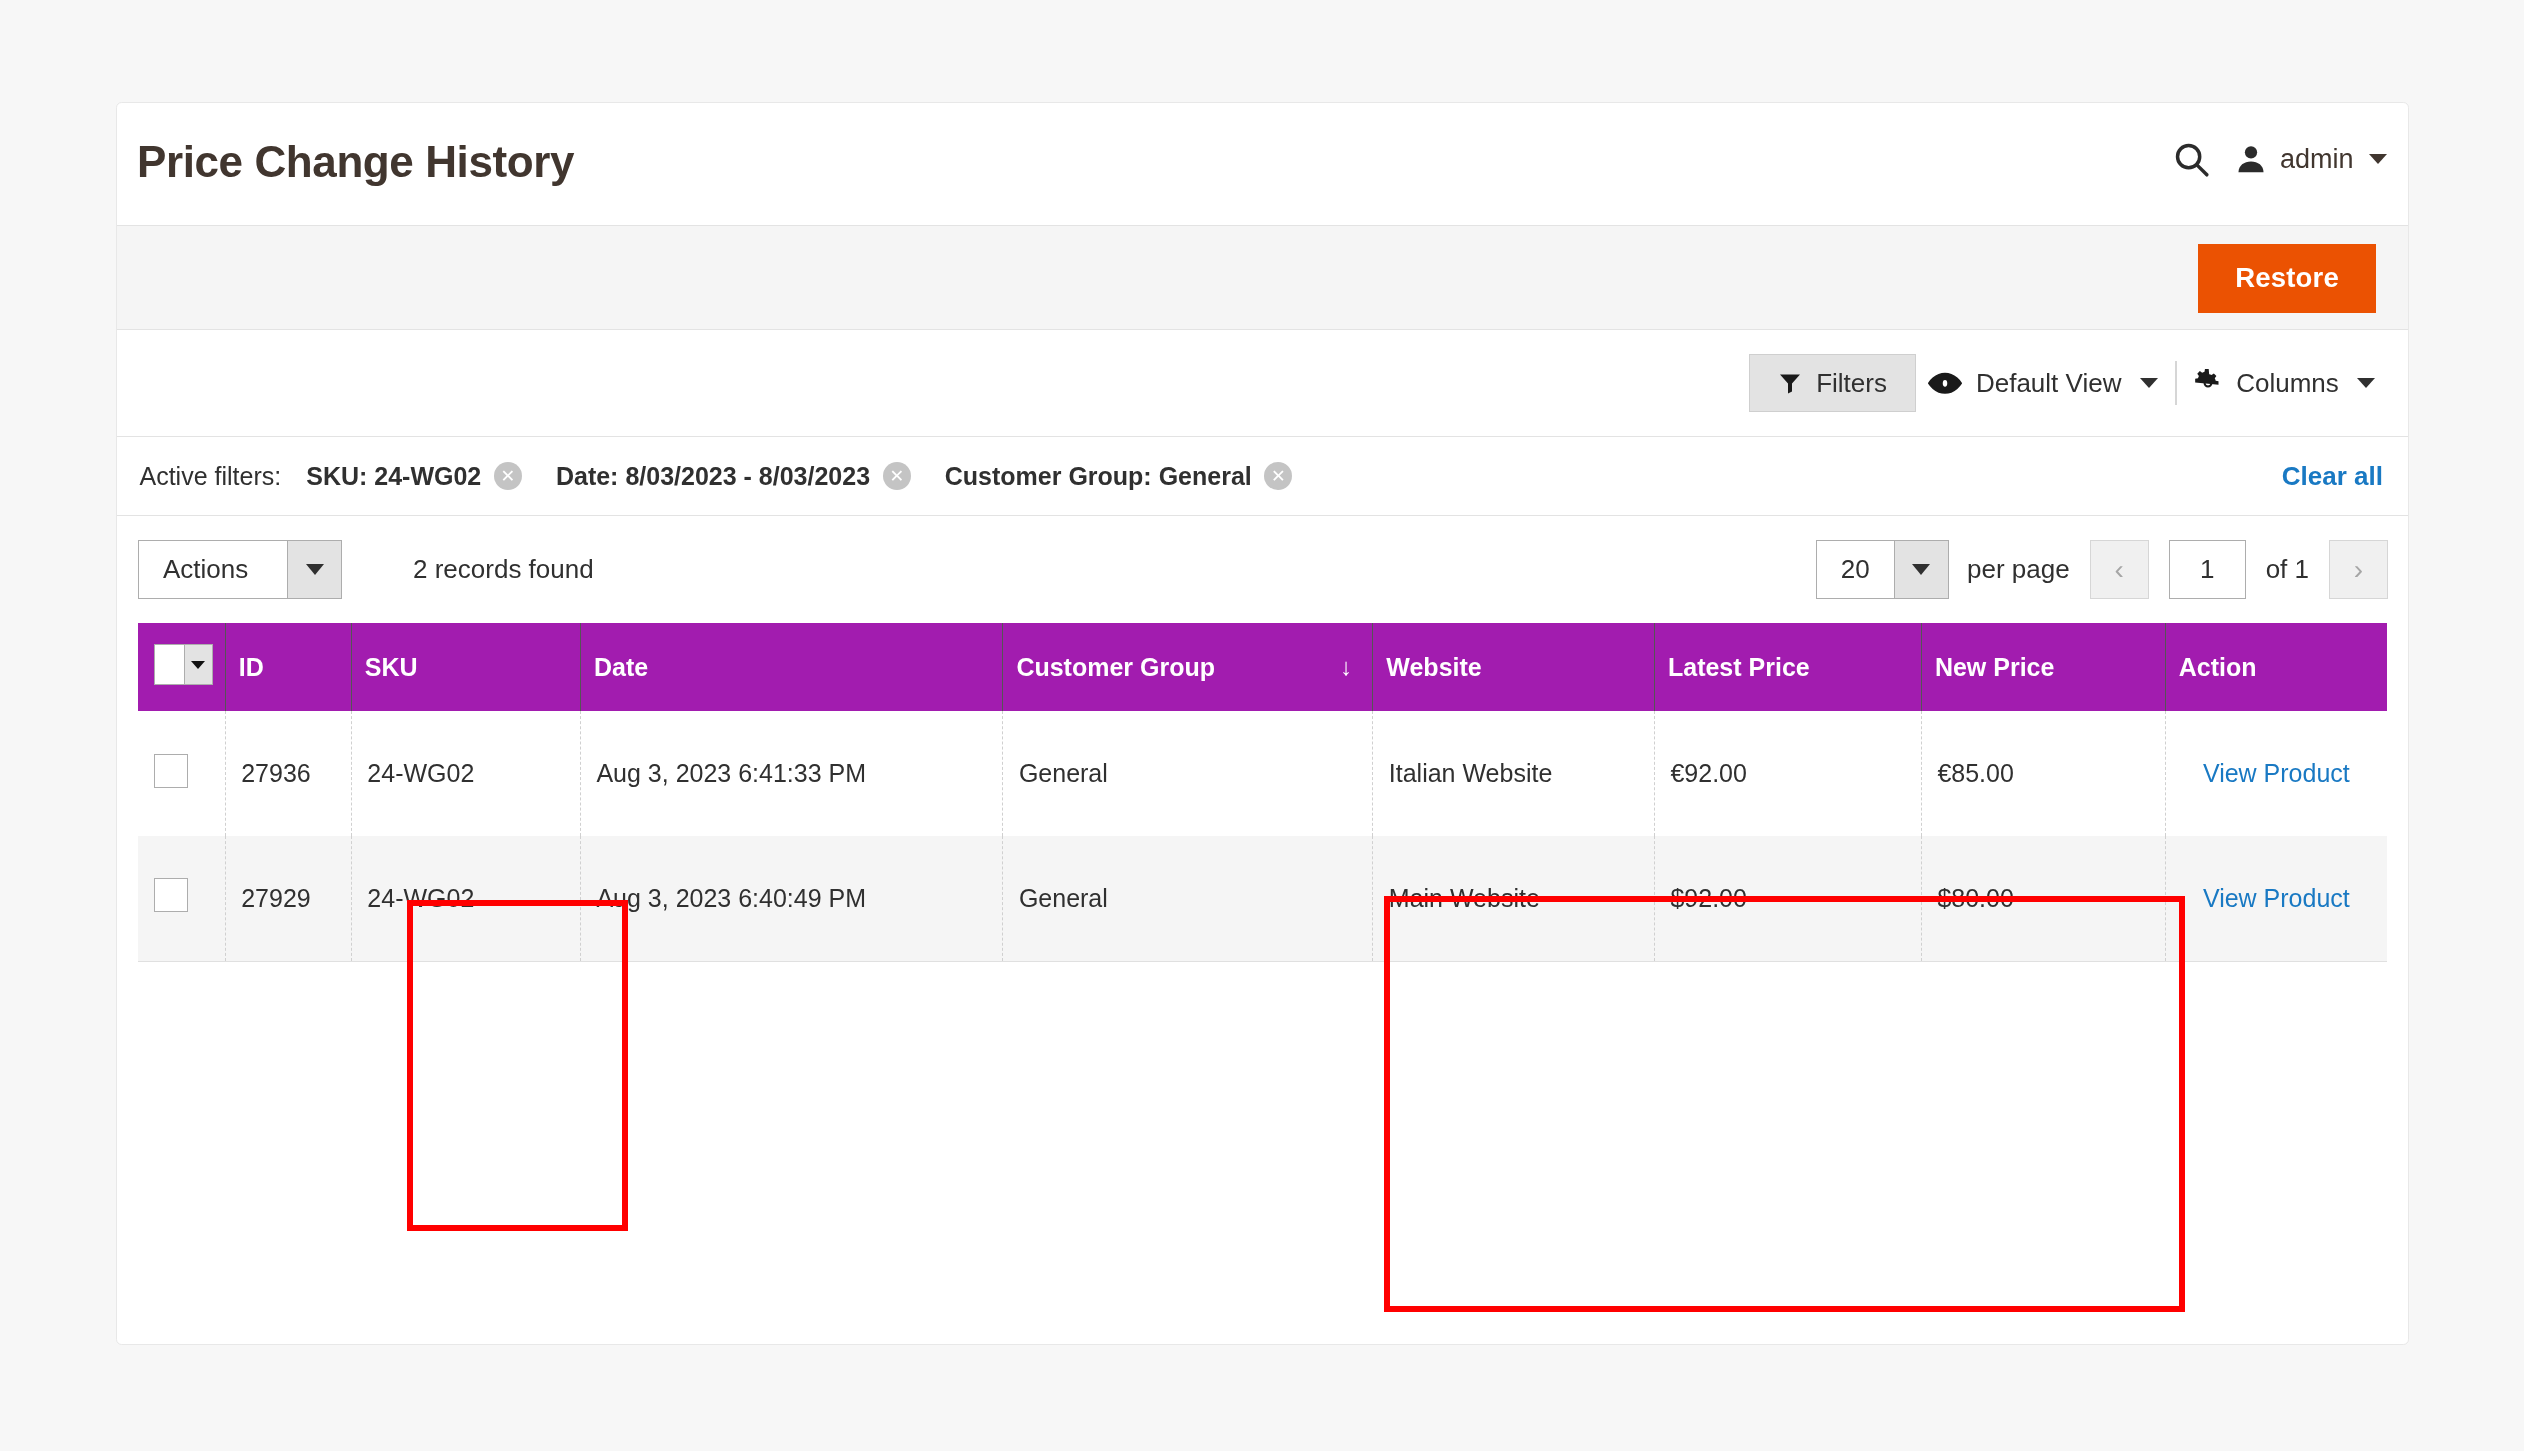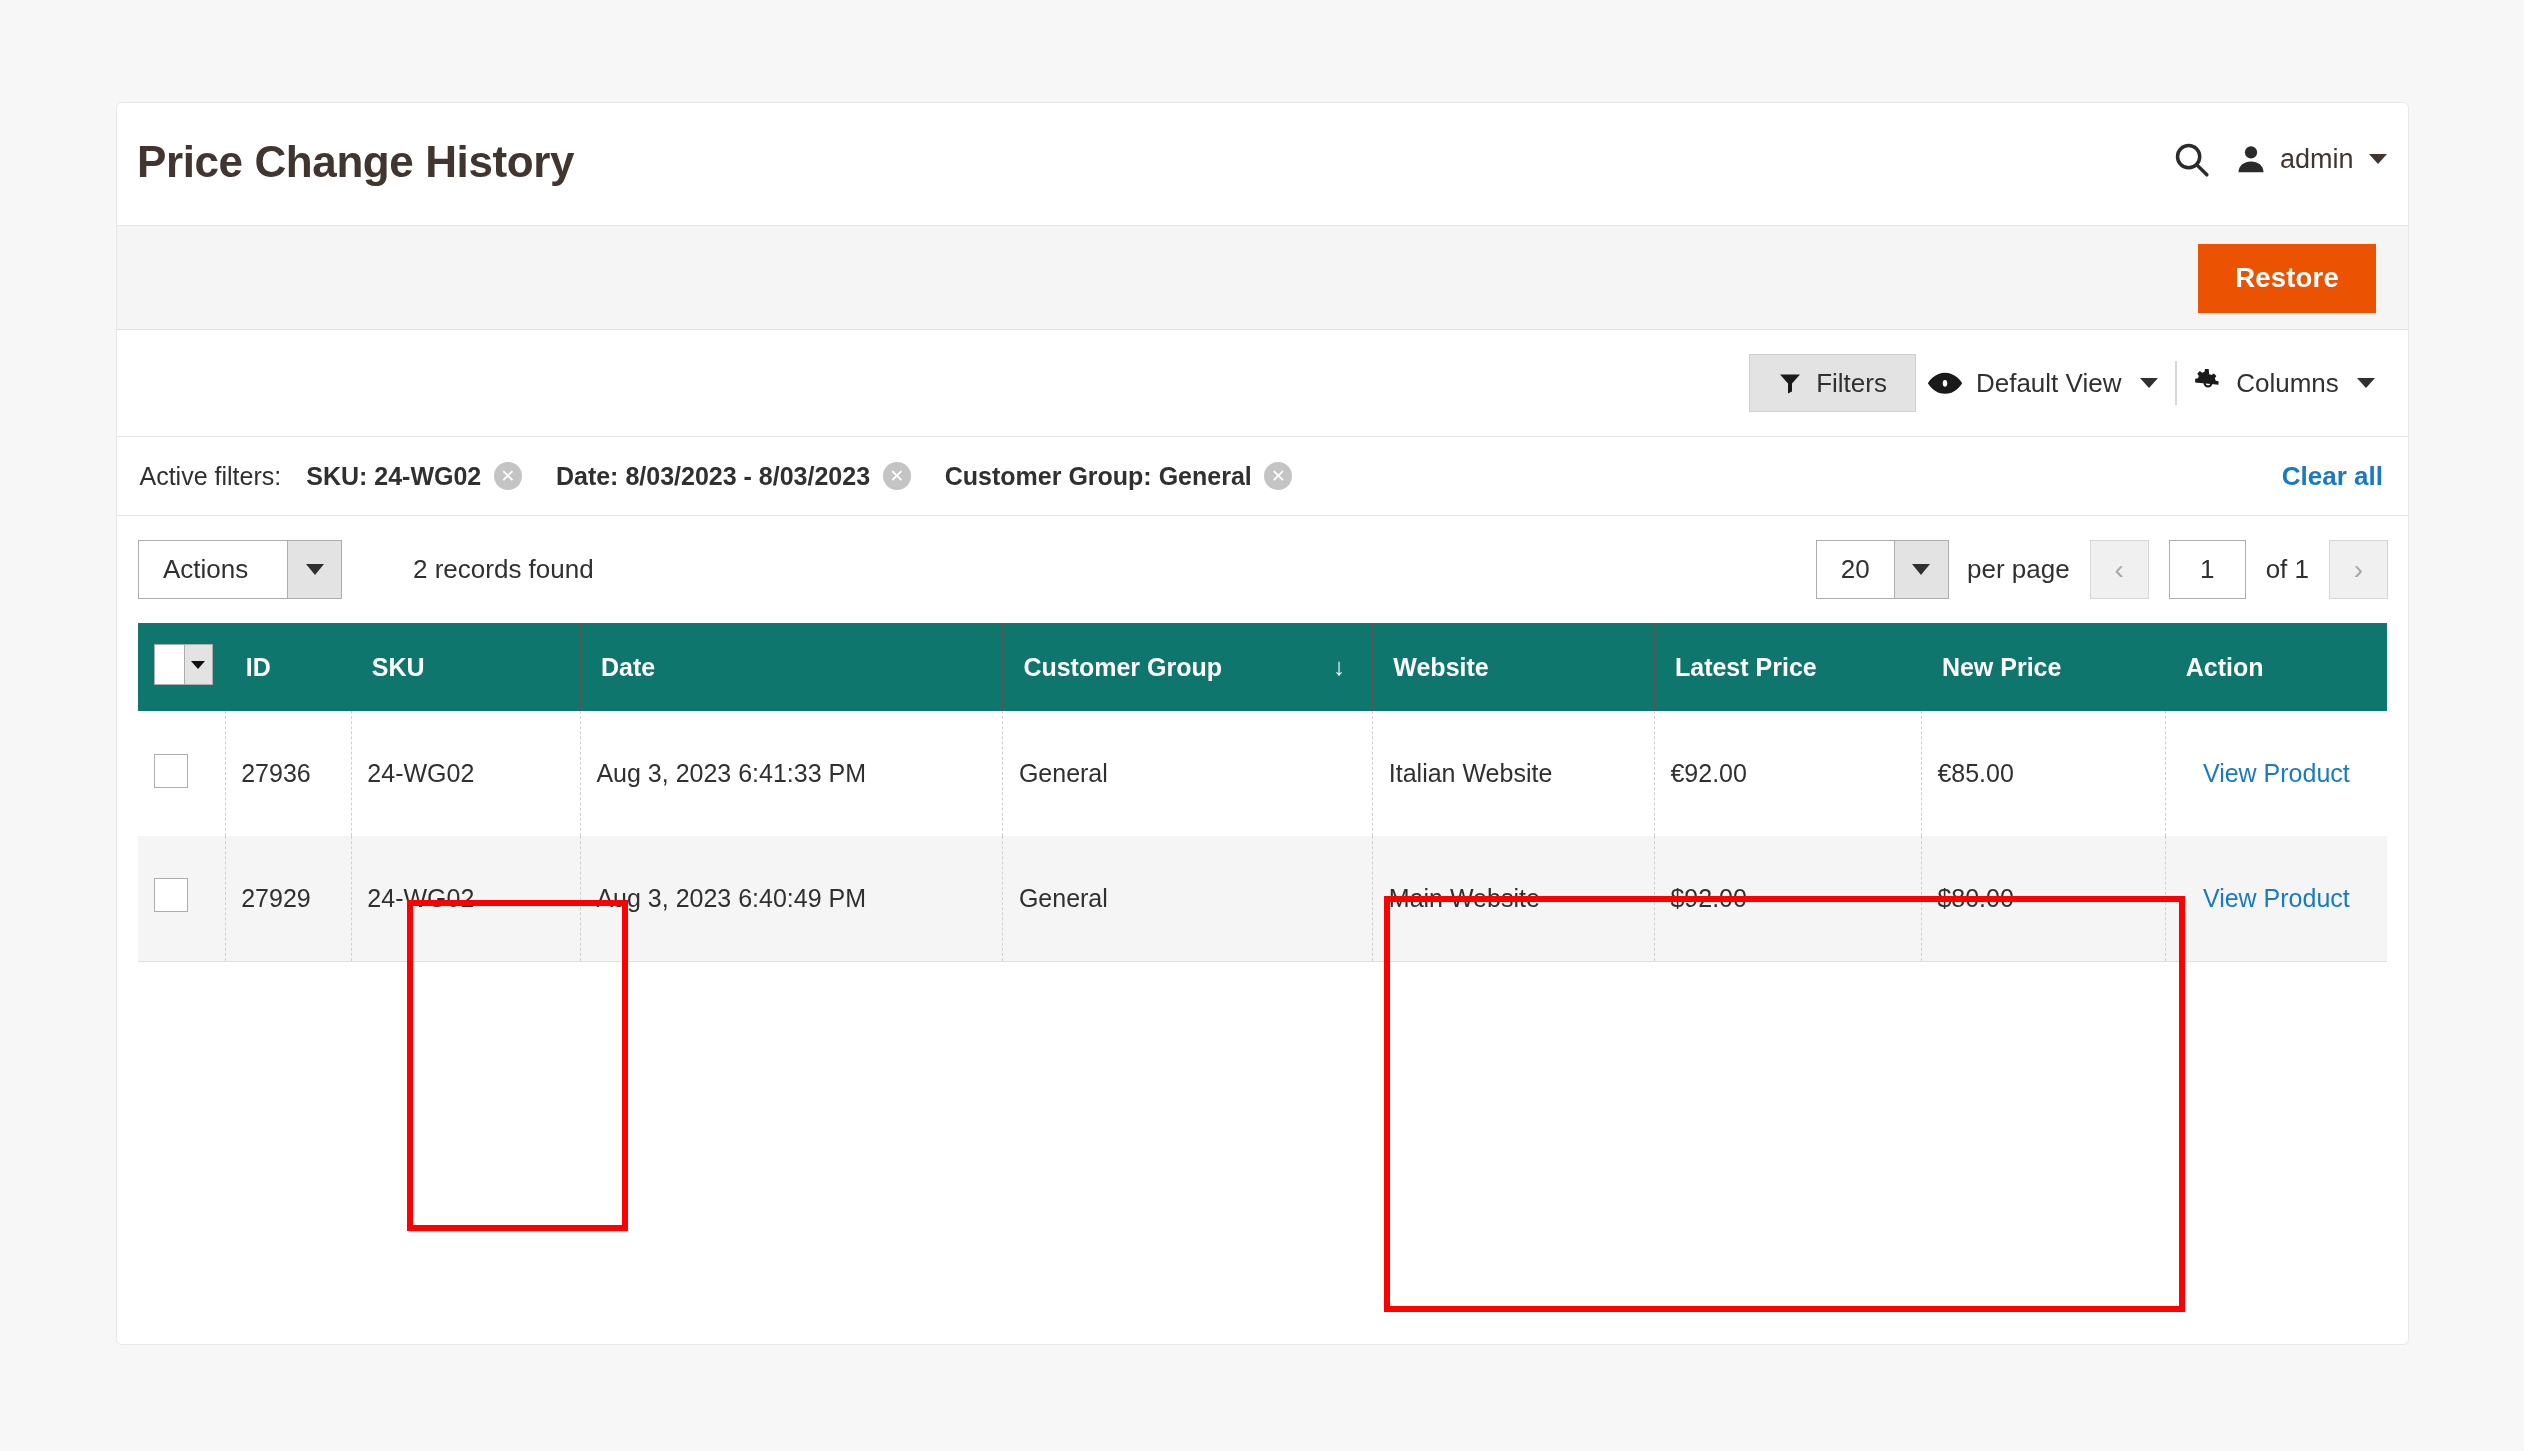--- a/index.html
+++ b/index.html
@@ -256,26 +256,26 @@
   }
 
   
   .tablewrap { padding: 0 21px 21px 21px; }
   table.grid {
     width: 100%;
     border-collapse: collapse;
     table-layout: fixed;
   }
   table.grid thead th {
-    background: #0f766e;
+    background: #a21caf;
     color: #ffffff;
     font-size: 25px;
     font-weight: bold;
     text-align: left;
-    padding: 21px 20px;
+    padding: 21px 13px;
     height: 87px;
     border-right: 1.4px solid #555555;
     vertical-align: middle;
   }
   table.grid thead th:last-child { border-right: none; }
   table.grid tbody td {
     font-size: 25px;
     color: #303030;
     padding: 21px 15.5px;
     height: 125px;

